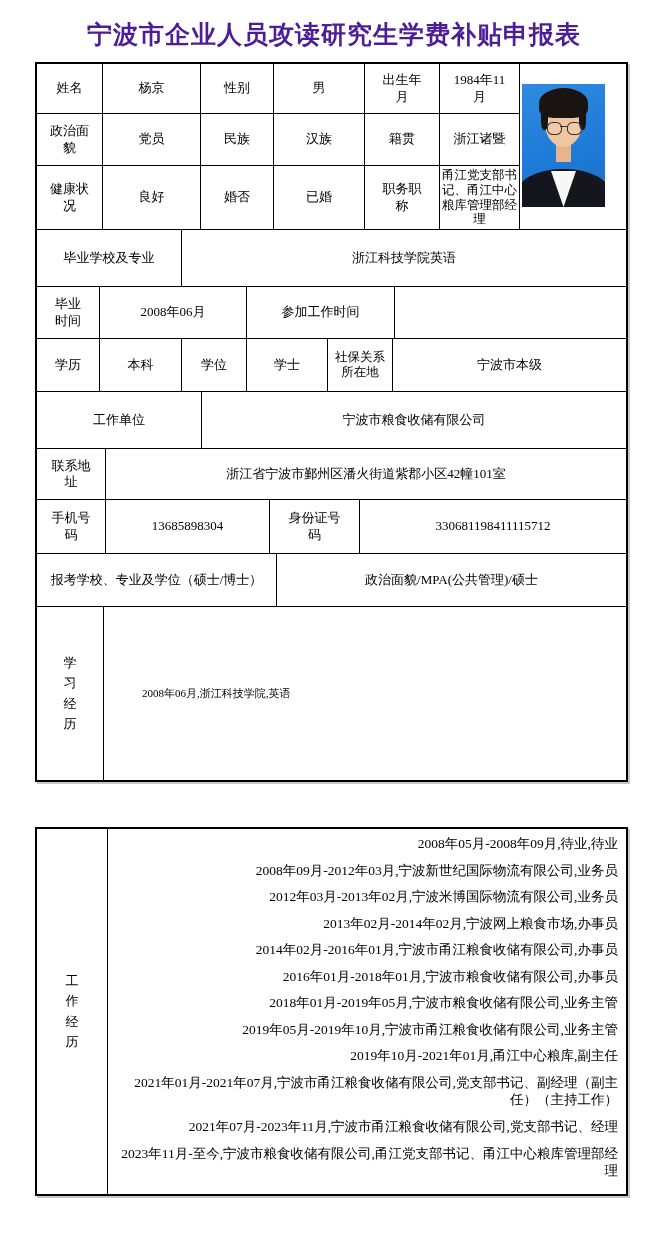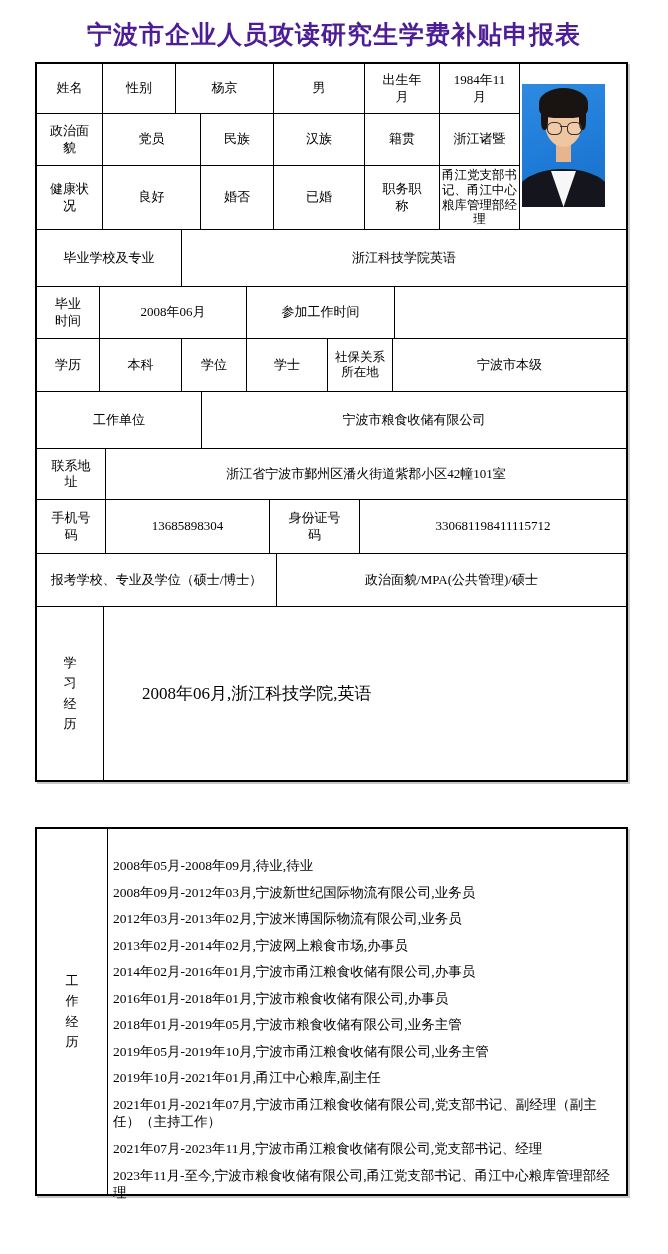--- a/index.html
+++ b/index.html
@@ -54,24 +54,24 @@
     box-sizing:border-box;border-right:1px solid #000;width:71px;
     display:flex;align-items:center;justify-content:center;
   }
   .vtext{
     width:14px;font-size:13px;line-height:1.55;word-break:break-all;
     text-align:center;letter-spacing:0;
   }
   
   .expcell{
     box-sizing:border-box;width:518px;display:flex;align-items:center;
-    padding:0 8px 0 5px;font-size:17px;margin-left:33px;
+    padding:0 8px 0 5px;font-size:11px;margin-left:33px;
   }
   .worklist{
-    box-sizing:border-box;width:518px;padding:28px 8px 0 5px;font-size:13.5px;
+    box-sizing:border-box;width:518px;padding:6px 8px 0 5px;font-size:13.5px;text-align:right;
   }
   .we{margin:0 0 9px 0;line-height:1.3;}
   
   .photo{
     position:relative;width:83px;height:123px;overflow:hidden;
     background:linear-gradient(160deg,#2f8ae0 0%,#1e7bd7 55%,#1a6fc6 100%);
   }
   .ph-neck{position:absolute;top:58px;left:34px;width:15px;height:20px;background:#e6b58e;}
   .ph-suit{position:absolute;left:-6px;bottom:-16px;width:95px;height:54px;background:#15151d;border-radius:48% 48% 0 0;}
   .ph-shirt{position:absolute;bottom:0;left:29px;width:25px;height:36px;background:#f7f7f7;clip-path:polygon(0 0,100% 0,50% 100%);}
@@ -89,22 +89,22 @@
 <div class="page">
 
   <h1 class="title">宁波市企业人员攻读研究生学费补贴申报表</h1>
 
   <div class="tbl t1">
 
     <div class="r123">
       <div class="left">
         <div class="row h50">
           <div class="c w66">姓名</div>
+          <div class="c w98">杨京</div>
           <div class="c w73">性别</div>
-          <div class="c w98">杨京</div>
           <div class="c w91">男</div>
           <div class="c w75">出生年月</div>
           <div class="c w79 nr">1984年11月</div>
         </div>
         <div class="row h52">
           <div class="c w66">政治面貌</div>
           <div class="c w98">党员</div>
           <div class="c w73">民族</div>
           <div class="c w91">汉族</div>
           <div class="c w75">籍贯</div>

